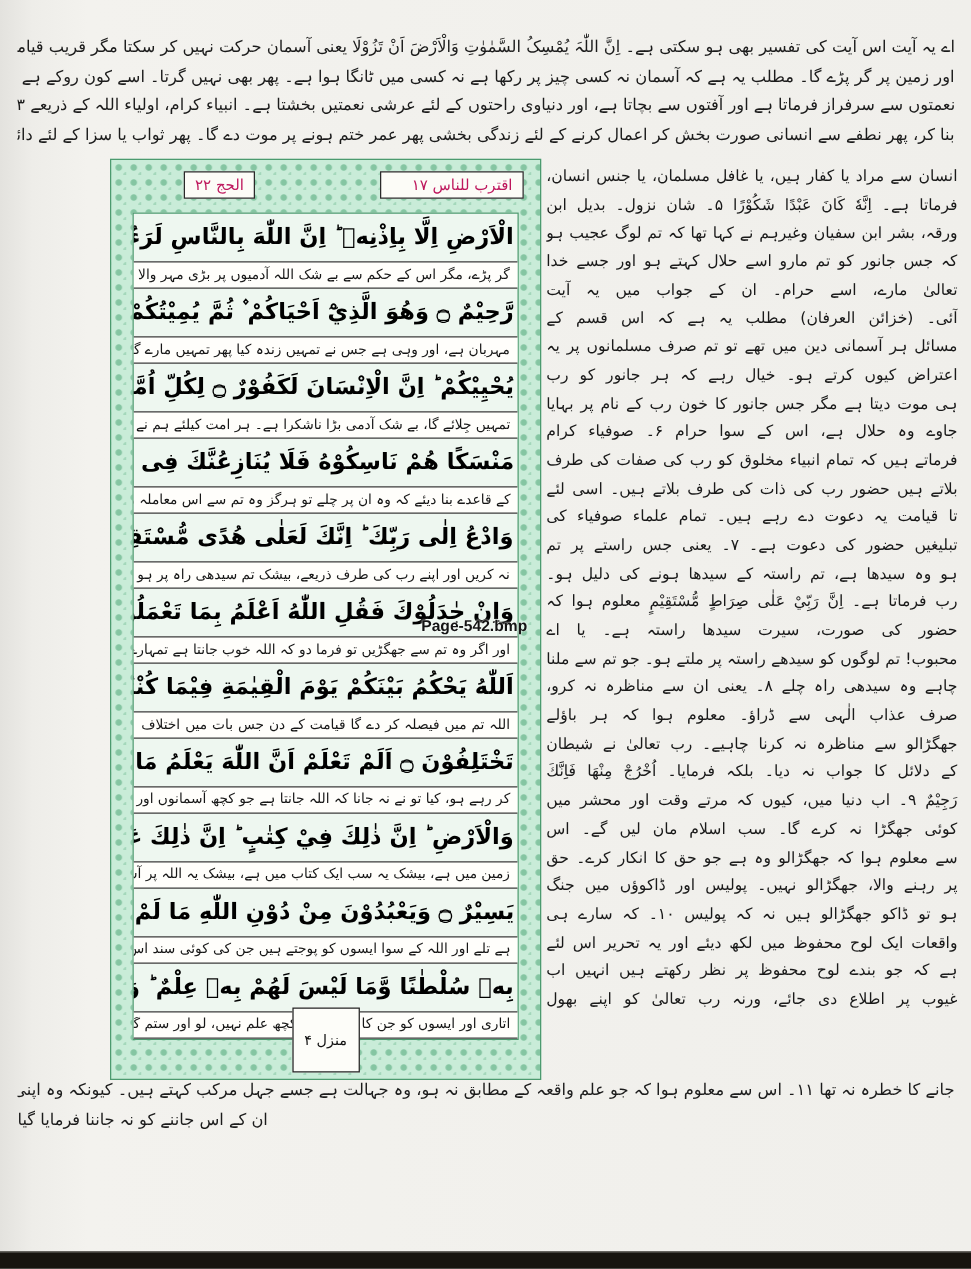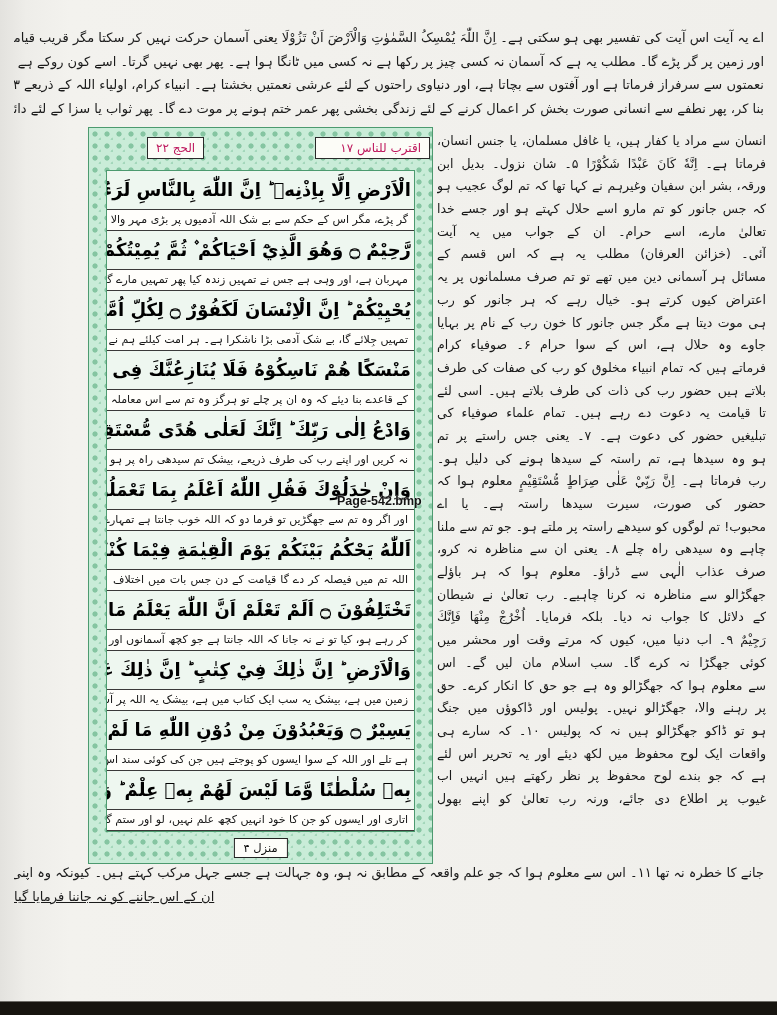--- a/index.html
+++ b/index.html
@@ -21,21 +21,21 @@
     position:absolute;direction:rtl;color:#1b1b1b;
     font-size:13px;line-height:23.5px;
   }
   .para .ln{
     height:23.5px;overflow:hidden;
     text-align:justify;text-align-last:justify;white-space:nowrap;
   }
   .top-para{top:26px;right:13px;left:14px;}
   .bottom-para{top:861px;right:13px;left:14px;line-height:24px;}
   .bottom-para .ln{height:24px;}
-  .bottom-para .ln:last-child{text-align:left;text-align-last:left;direction:rtl;text-decoration:underline;}
+  .bottom-para .ln:last-child{text-align:left;text-align-last:left;direction:rtl;}
   
   .qbox{
     position:absolute;left:88px;top:127px;width:345px;height:737px;
     box-sizing:border-box;border:1px solid #4c9a6f;
     background-color:#c9ecd8;
     background-image:
       radial-gradient(circle at 6px 6px, rgba(77,166,118,.55) 2.2px, transparent 3px),
       radial-gradient(circle at 12px 12px, rgba(77,166,118,.30) 2px, transparent 2.8px);
     background-size:12px 12px;
   }
@@ -43,21 +43,21 @@
     position:absolute;top:42px;left:17px;right:17px;bottom:31px;
     box-sizing:border-box;border:1px solid #4c9a6f;background:#eef7f0;
     display:flex;flex-direction:column;
   }
   .hdr-label{
     position:absolute;top:9px;height:22px;box-sizing:border-box;
     background:#fcfcf7;border:1px solid #2a2a2a;
     font-size:12px;line-height:20px;padding:0 8px;direction:rtl;color:#be185d;
     white-space:nowrap;
   }
-  .hdr-juz{right:2px;padding-left:24px;}
+  .hdr-juz{right:13px;padding-left:24px;}
   .hdr-surah{left:58px;}
   .hdr-page-number{
     position:absolute;top:1px;left:0;right:0;text-align:center;
     font-size:30px;font-weight:bold;color:#0d0d0d;line-height:38px;margin-top:48px;
   }
   .verse-group{flex:0 0 auto;}
   .arabic-line{
     height:38px;line-height:38px;overflow:hidden;
     direction:rtl;white-space:nowrap;
     text-align:justify;text-align-last:justify;
@@ -67,21 +67,21 @@
   .urdu-line{
     height:22px;line-height:20px;box-sizing:border-box;overflow:hidden;
     background:#fffefb;border-top:1px solid #3a3a3a;border-bottom:1px solid #3a3a3a;
     direction:rtl;white-space:nowrap;
     text-align:justify;text-align-last:justify;
     font-size:11px;color:#161616;padding:0 6px;
   }
   .menzil-box{
     position:absolute;bottom:5px;left:50%;transform:translateX(-50%);
     background:#fdfdf9;border:1px solid #222;
-    font-size:11.5px;line-height:18px;padding:0 9px;direction:rtl;color:#111;
+    font-size:11.5px;line-height:18px;padding:16px 9px;direction:rtl;color:#111;
     white-space:nowrap;
   }
   
   .commentary{
     position:absolute;left:437px;top:130px;width:329px;
     direction:rtl;color:#191919;font-size:12.5px;line-height:22.7px;
   }
   .commentary .c-line{
     height:22.7px;overflow:hidden;
     text-align:justify;text-align-last:justify;white-space:nowrap;

